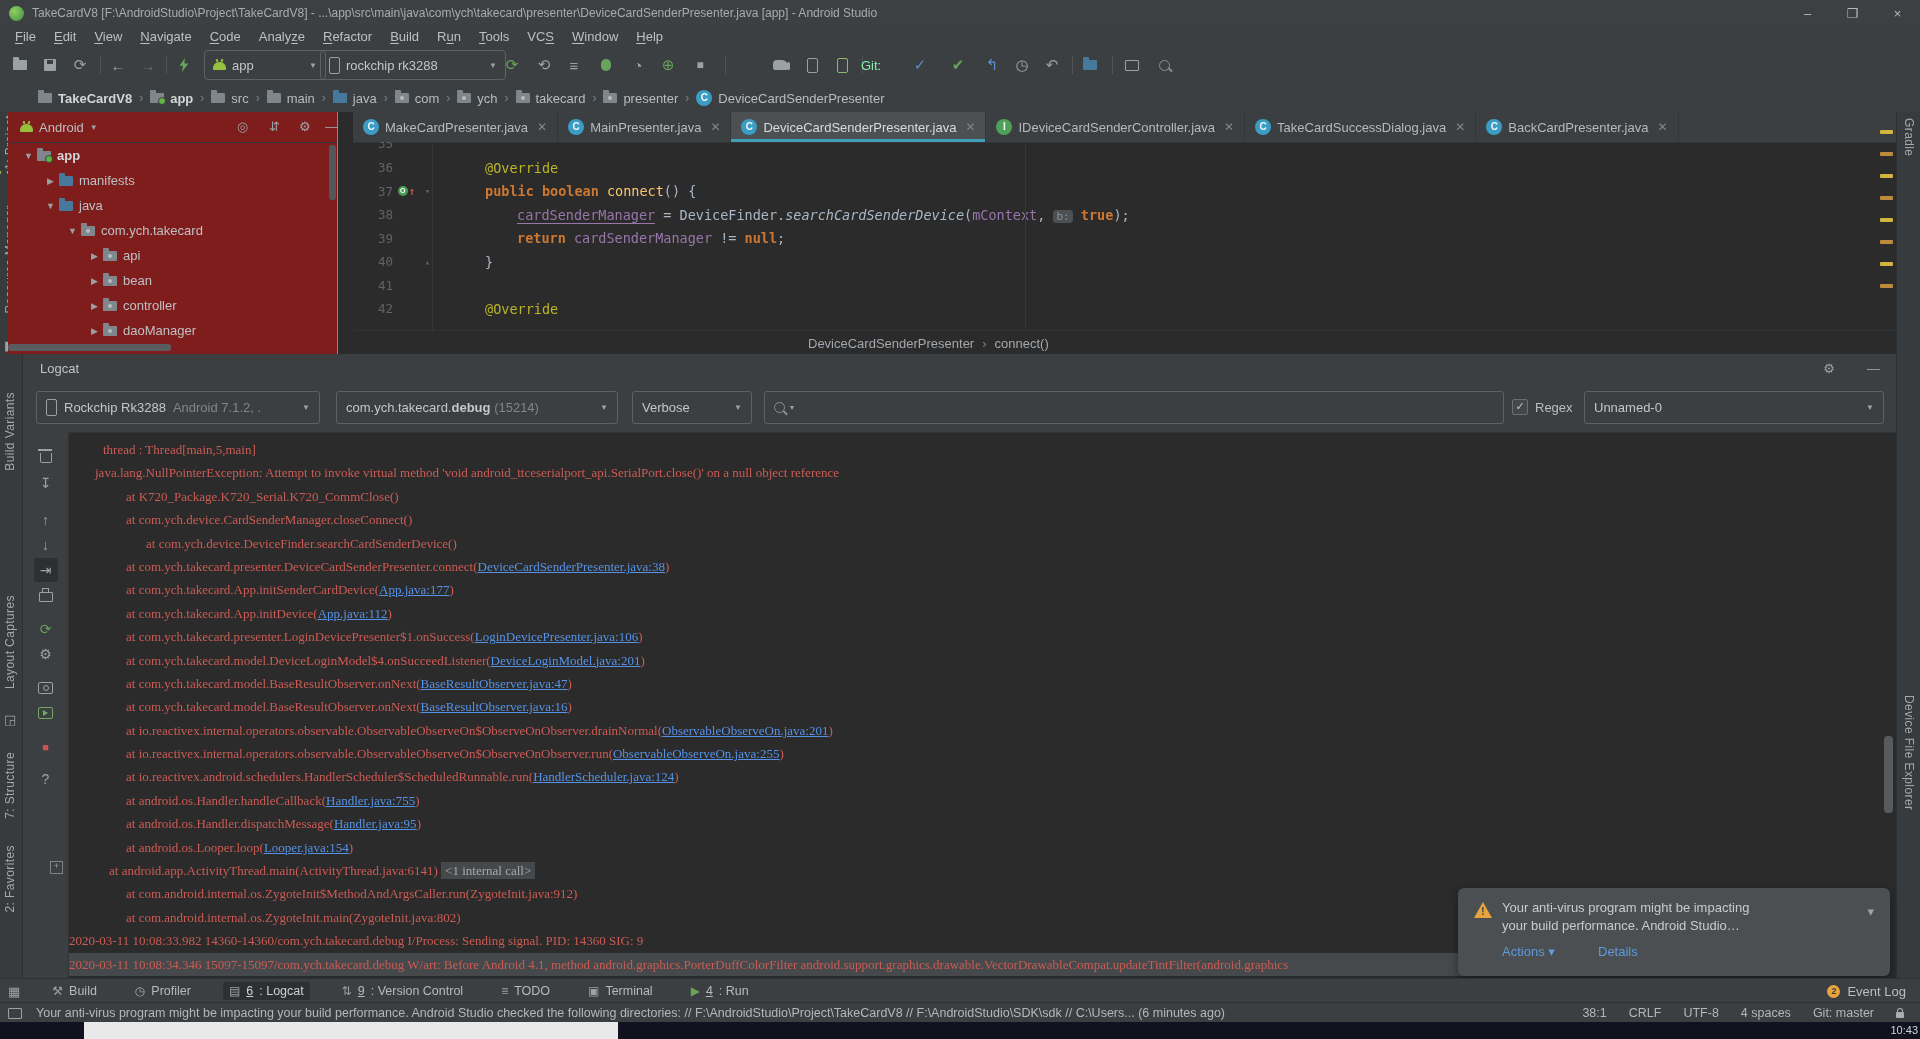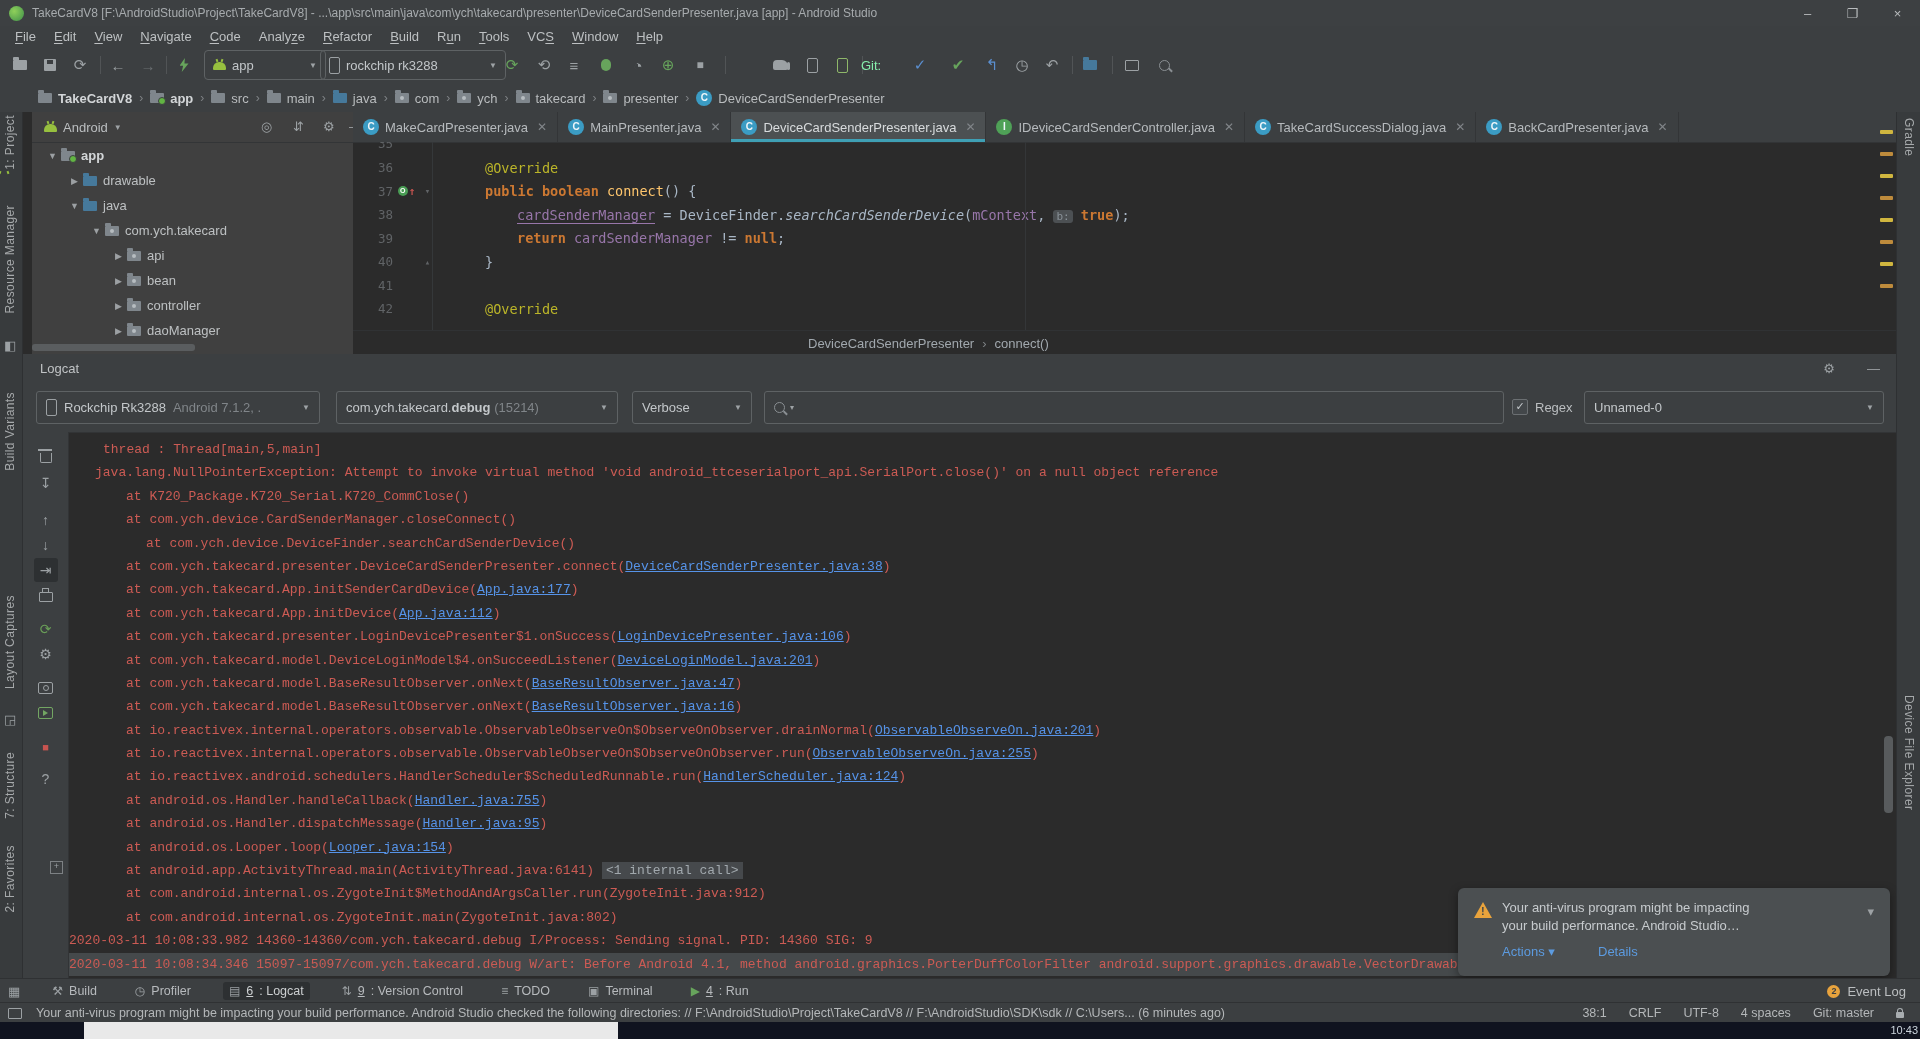--- a/index.html
+++ b/index.html
@@ -56,21 +56,21 @@
   .monitor{width:12px;height:9px;border:1.5px solid #9ca1a4;border-radius:1px}
   .warn{width:0;height:0;border-left:9px solid transparent;border-right:9px solid transparent;border-bottom:16px solid #e9a33c;position:relative}
   .warn:after{content:"!";position:absolute;left:-2px;top:2px;color:#45484a;font:bold 11px/14px "Liberation Sans",sans-serif}
   
   #lstripe{position:absolute;left:0;top:112px;width:22px;height:866px;background:#383b3d;border-right:1px solid #2e3032}
   #rstripe{position:absolute;left:1896px;top:112px;width:24px;height:866px;background:#383b3d;border-left:1px solid #2e3032}
   .vlabel{position:absolute;writing-mode:vertical-rl;font-size:12px;color:#a6a9ab;letter-spacing:.4px;white-space:nowrap}
   .vlabel.up{transform:rotate(180deg)}
   .stripeic{position:absolute;left:4px;font-size:13px;color:#9ca1a4}
   
-  #project{position:absolute;left:32px;top:112px;width:329px;height:242px;background:#404040;border-right:1px solid #22c55e}
+  #project{position:absolute;left:8px;top:112px;width:329px;height:242px;background:#7f1d1d;border-right:1px solid #22c55e}
   #project-header{height:30px;display:flex;align-items:center;padding-left:12px;gap:6px;border-bottom:1px solid #333537}
   .phic{color:#9ca1a4;font-size:13px;position:absolute;top:7px}
   .trow{height:25px;display:flex;align-items:center;font-size:13px;color:#bdc0c2;white-space:nowrap}
   .tarrow{width:17px;text-align:center;color:#9ca0a3;font-size:9px;flex:none}
   .trow .lbl{margin-left:6px}
   #ptree-scroll{position:absolute;left:0px;top:232px;width:163px;height:7px;background:#5a5d5f;border-radius:3px}
   #pvscroll{position:absolute;left:321px;top:33px;width:7px;height:55px;background:#55585a;border-radius:3px}
   
   #editor{position:absolute;left:353px;top:112px;width:1543px;height:242px;background:#2b2b2b}
   #tabbar{position:absolute;left:0;top:0;width:1543px;height:30px;background:#3c3f41;border-bottom:1px solid #323436;display:flex}
@@ -101,21 +101,21 @@
   #logcat{position:absolute;left:23px;top:354px;width:1873px;height:624px;background:#2b2b2b}
   #lc-header{position:absolute;left:0;top:0;width:100%;height:28px;background:#3c3f41;border-bottom:1px solid #323436;display:flex;align-items:center}
   #lc-filters{position:absolute;left:0;top:28px;width:100%;height:50px;background:#3c3f41;border-bottom:1px solid #323436}
   .lcombo{position:absolute;top:9px;height:31px;border:1px solid #5e6264;border-radius:3px;background:#3c3f41;display:flex;align-items:center;gap:7px;padding:0 9px;font-size:13px;color:#c3c7ca;white-space:nowrap;overflow:hidden}
   .dim{color:#808589}
   #lc-tools{position:absolute;left:0;top:78px;width:45px;height:546px;background:#3c3f41;border-right:1px solid #323436}
   .lct{position:absolute;left:50%;transform:translateX(-50%);width:24px;height:24px;display:flex;align-items:center;justify-content:center;border-radius:3px}
   .lct.pressed{background:#2d3032}
   .lctg{font-size:14px;color:#9ca1a4}
   #lc-content{position:absolute;left:46px;top:84px;width:1810px;height:540px;overflow:hidden;
-    font-family:Liberation Mono, monospace;font-size:13px;color:#cc5b54}
+    font-family:Liberation Serif, serif;font-size:13px;color:#cc5b54}
   .lline{height:23.4px;line-height:23.4px;white-space:pre}
   .lline.sel{background:#45494b}
   .llink{color:#5693e8;text-decoration:underline}
   .lchip{background:#46494c;color:#a1a8ad;padding:1px 4px}
   #lc-plus{position:absolute;left:27px;top:507px;width:11px;height:11px;border:1px solid #7d8184;color:#9ca1a4;font-size:9px;line-height:9px;text-align:center;background:#3c3f41}
   #lc-scroll{position:absolute;left:1861px;top:382px;width:9px;height:77px;background:#585b5d;border-radius:4px}
   
   #notif{position:absolute;left:1458px;top:888px;width:432px;height:88px;background:#4b4f51;border-radius:6px;box-shadow:0 3px 10px rgba(0,0,0,.4);}
   #notif .txt{position:absolute;left:44px;top:11px;color:#c7cbce;font-size:13px;line-height:18px}
   .linky{color:#5c9be0;font-size:13px}
@@ -332,21 +332,21 @@
   </div>
   <div id="ptree">
       <div class="trow" style="padding-left:12px">
    <span class="tarrow">▼</span>
    <span class="fic f-mod"></span>
         <span class="lbl bold">app</span>
       </div>
       <div class="trow" style="padding-left:34px">
    <span class="tarrow">▶</span>
    <span class="fic f-blue"></span>
-        <span class="lbl ">drawable</span>
+        <span class="lbl ">manifests</span>
       </div>
       <div class="trow" style="padding-left:34px">
    <span class="tarrow">▼</span>
    <span class="fic f-blue"></span>
         <span class="lbl ">java</span>
       </div>
       <div class="trow" style="padding-left:56px">
    <span class="tarrow">▼</span>
    <span class="fic f-pkg"></span>
         <span class="lbl ">com.ych.takecard</span>
@@ -566,21 +566,21 @@
       <div class="lline " style="padding-left:57px">at com.ych.takecard.presenter.LoginDevicePresenter$1.onSuccess(<span class="llink">LoginDevicePresenter.java:106</span>)</div>
       <div class="lline " style="padding-left:57px">at com.ych.takecard.model.DeviceLoginModel$4.onSucceedListener(<span class="llink">DeviceLoginModel.java:201</span>)</div>
       <div class="lline " style="padding-left:57px">at com.ych.takecard.model.BaseResultObserver.onNext(<span class="llink">BaseResultObserver.java:47</span>)</div>
       <div class="lline " style="padding-left:57px">at com.ych.takecard.model.BaseResultObserver.onNext(<span class="llink">BaseResultObserver.java:16</span>)</div>
       <div class="lline " style="padding-left:57px">at io.reactivex.internal.operators.observable.ObservableObserveOn$ObserveOnObserver.drainNormal(<span class="llink">ObservableObserveOn.java:201</span>)</div>
       <div class="lline " style="padding-left:57px">at io.reactivex.internal.operators.observable.ObservableObserveOn$ObserveOnObserver.run(<span class="llink">ObservableObserveOn.java:255</span>)</div>
       <div class="lline " style="padding-left:57px">at io.reactivex.android.schedulers.HandlerScheduler$ScheduledRunnable.run(<span class="llink">HandlerScheduler.java:124</span>)</div>
       <div class="lline " style="padding-left:57px">at android.os.Handler.handleCallback(<span class="llink">Handler.java:755</span>)</div>
       <div class="lline " style="padding-left:57px">at android.os.Handler.dispatchMessage(<span class="llink">Handler.java:95</span>)</div>
       <div class="lline " style="padding-left:57px">at android.os.Looper.loop(<span class="llink">Looper.java:154</span>)</div>
-      <div class="lline " style="padding-left:57px">at android.app.ActivityThread.main(ActivityThread.java:6141) <span class="lchip">&lt;1 internal call&gt;</span></div>
+      <div class="lline " style="padding-left:40px">at android.app.ActivityThread.main(ActivityThread.java:6141) <span class="lchip">&lt;1 internal call&gt;</span></div>
       <div class="lline " style="padding-left:57px">at com.android.internal.os.ZygoteInit$MethodAndArgsCaller.run(ZygoteInit.java:912)</div>
       <div class="lline " style="padding-left:57px">at com.android.internal.os.ZygoteInit.main(ZygoteInit.java:802)</div>
       <div class="lline " style="padding-left:0px">2020-03-11 10:08:33.982 14360-14360/com.ych.takecard.debug I/Process: Sending signal. PID: 14360 SIG: 9</div>
       <div class="lline sel" style="padding-left:0px">2020-03-11 10:08:34.346 15097-15097/com.ych.takecard.debug W/art: Before Android 4.1, method android.graphics.PorterDuffColorFilter android.support.graphics.drawable.VectorDrawableCompat.updateTintFilter(android.graphics</div>
     </div>
   <div id="lc-plus">+</div>
   <div id="lc-scroll"></div>
 </div>
 
 <div id="notif">

